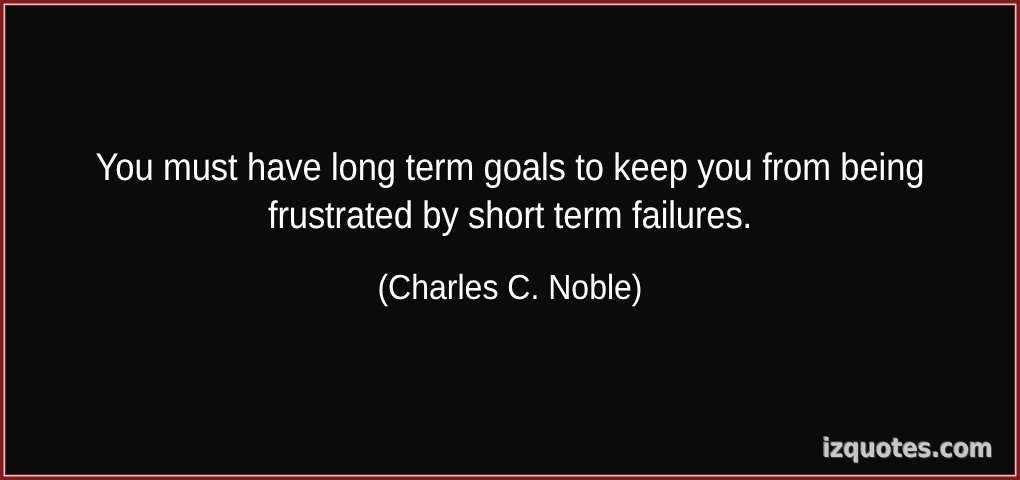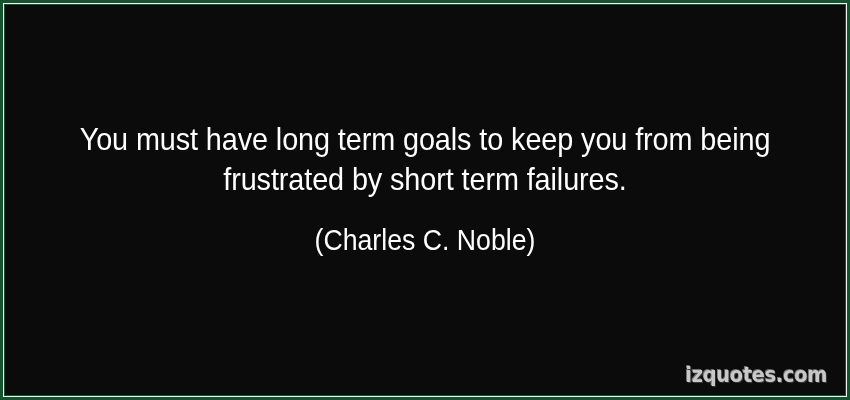--- a/index.html
+++ b/index.html
@@ -13,21 +13,21 @@
     height: 400px;
     overflow: hidden;
     font-family: "Liberation Sans", sans-serif;
   }
 
   
   .quote-card {
     position: relative;
     width: 850px;
     height: 400px;
-    background: #14532d;
+    background: #7f1d1d;
     box-sizing: border-box;
   }
 
   
   .card-frame {
     position: absolute;
     left: 3px;
     top: 3px;
     right: 3px;
     bottom: 3px;

